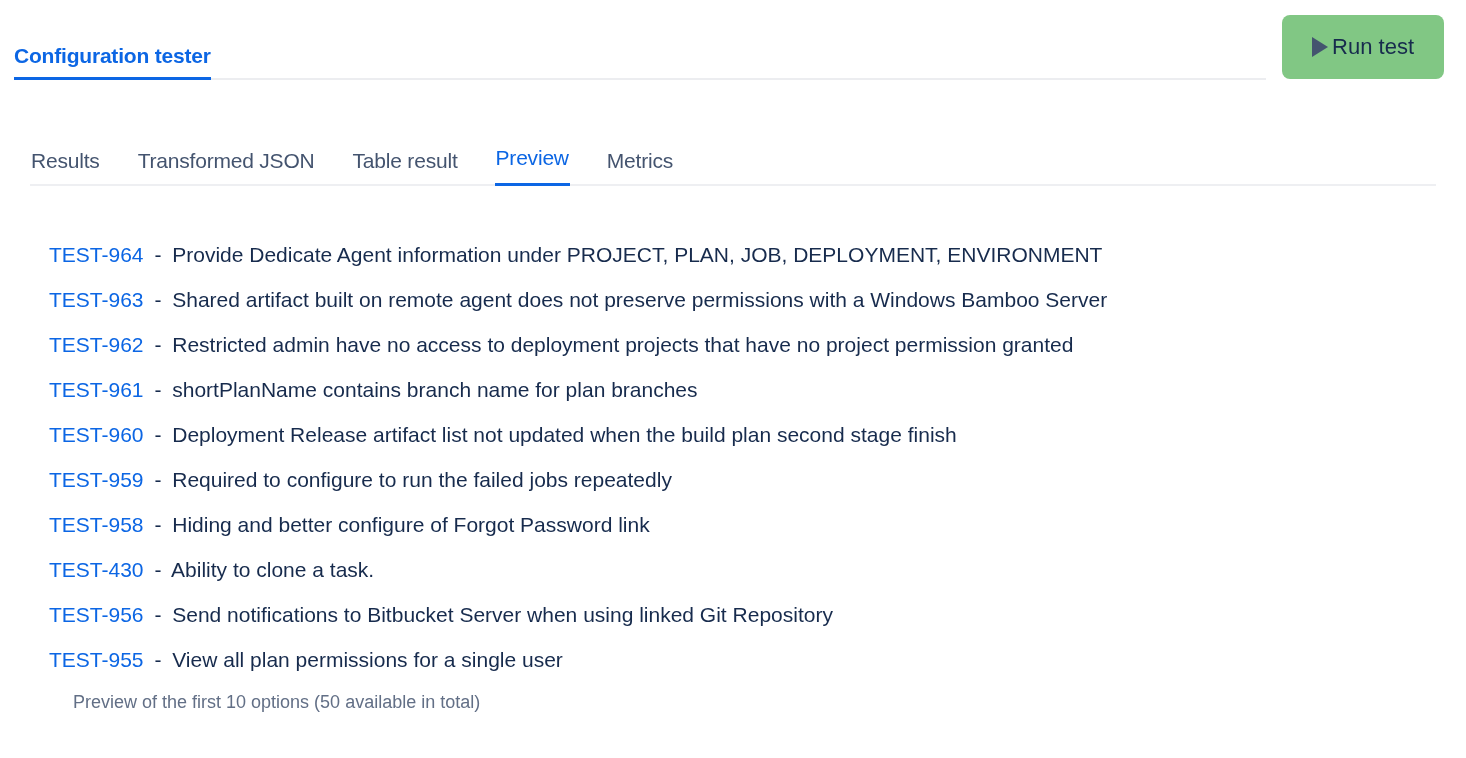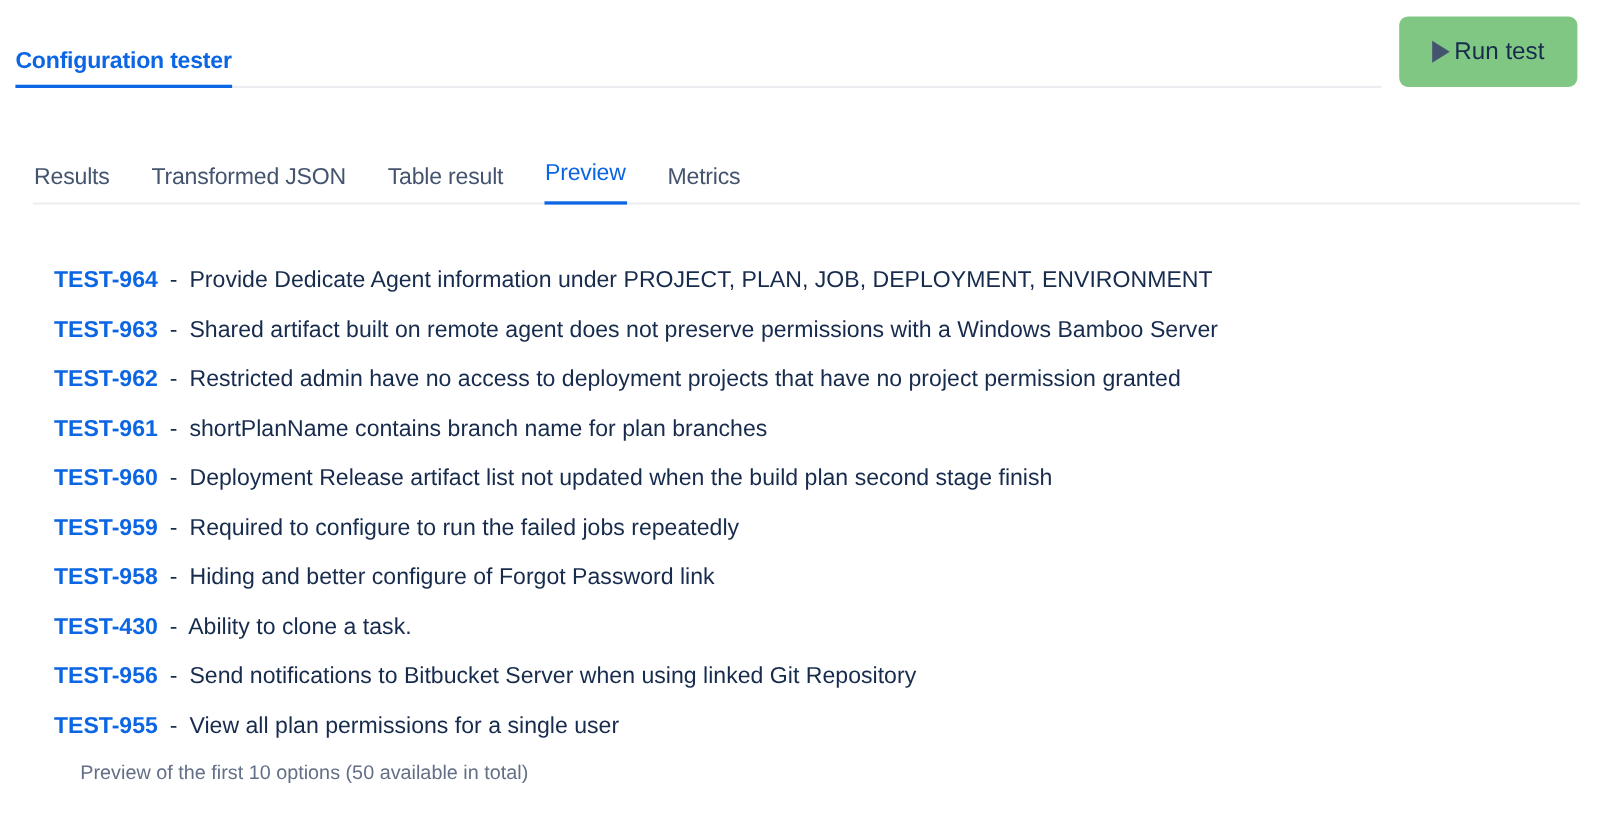--- a/index.html
+++ b/index.html
@@ -19,21 +19,21 @@
     font-family:"Liberation Sans","DejaVu Sans",sans-serif;
     color:var(--text-dark);
     overflow:hidden;
   }
 
   
   .header{
     display:flex;
     align-items:flex-end;
     justify-content:space-between;
-    padding-right:32px;
+    padding-right:22px;
   }
   .title-strip{
     flex:1;
     margin-left:14px;
     margin-right:16px;
     padding-top:44px;
     border-bottom:2px solid #ECEDF0;
   }
   .title-tab{
     display:inline-block;
@@ -106,21 +106,20 @@
     font-size:21px;
     line-height:25px;
     margin-bottom:20px;
     color:var(--text-dark);
     white-space:nowrap;
   }
   .item-key{
     color:var(--link-blue);
     text-decoration:none;
     cursor:pointer;
-    font-weight:bold;
   }
   .item-sep{margin:0 5px;}
   .preview-footer{
     margin:0 0 0 73px;
     font-size:18px;
     color:var(--muted-gray);
   }
 </style>
 </head>
 <body>

